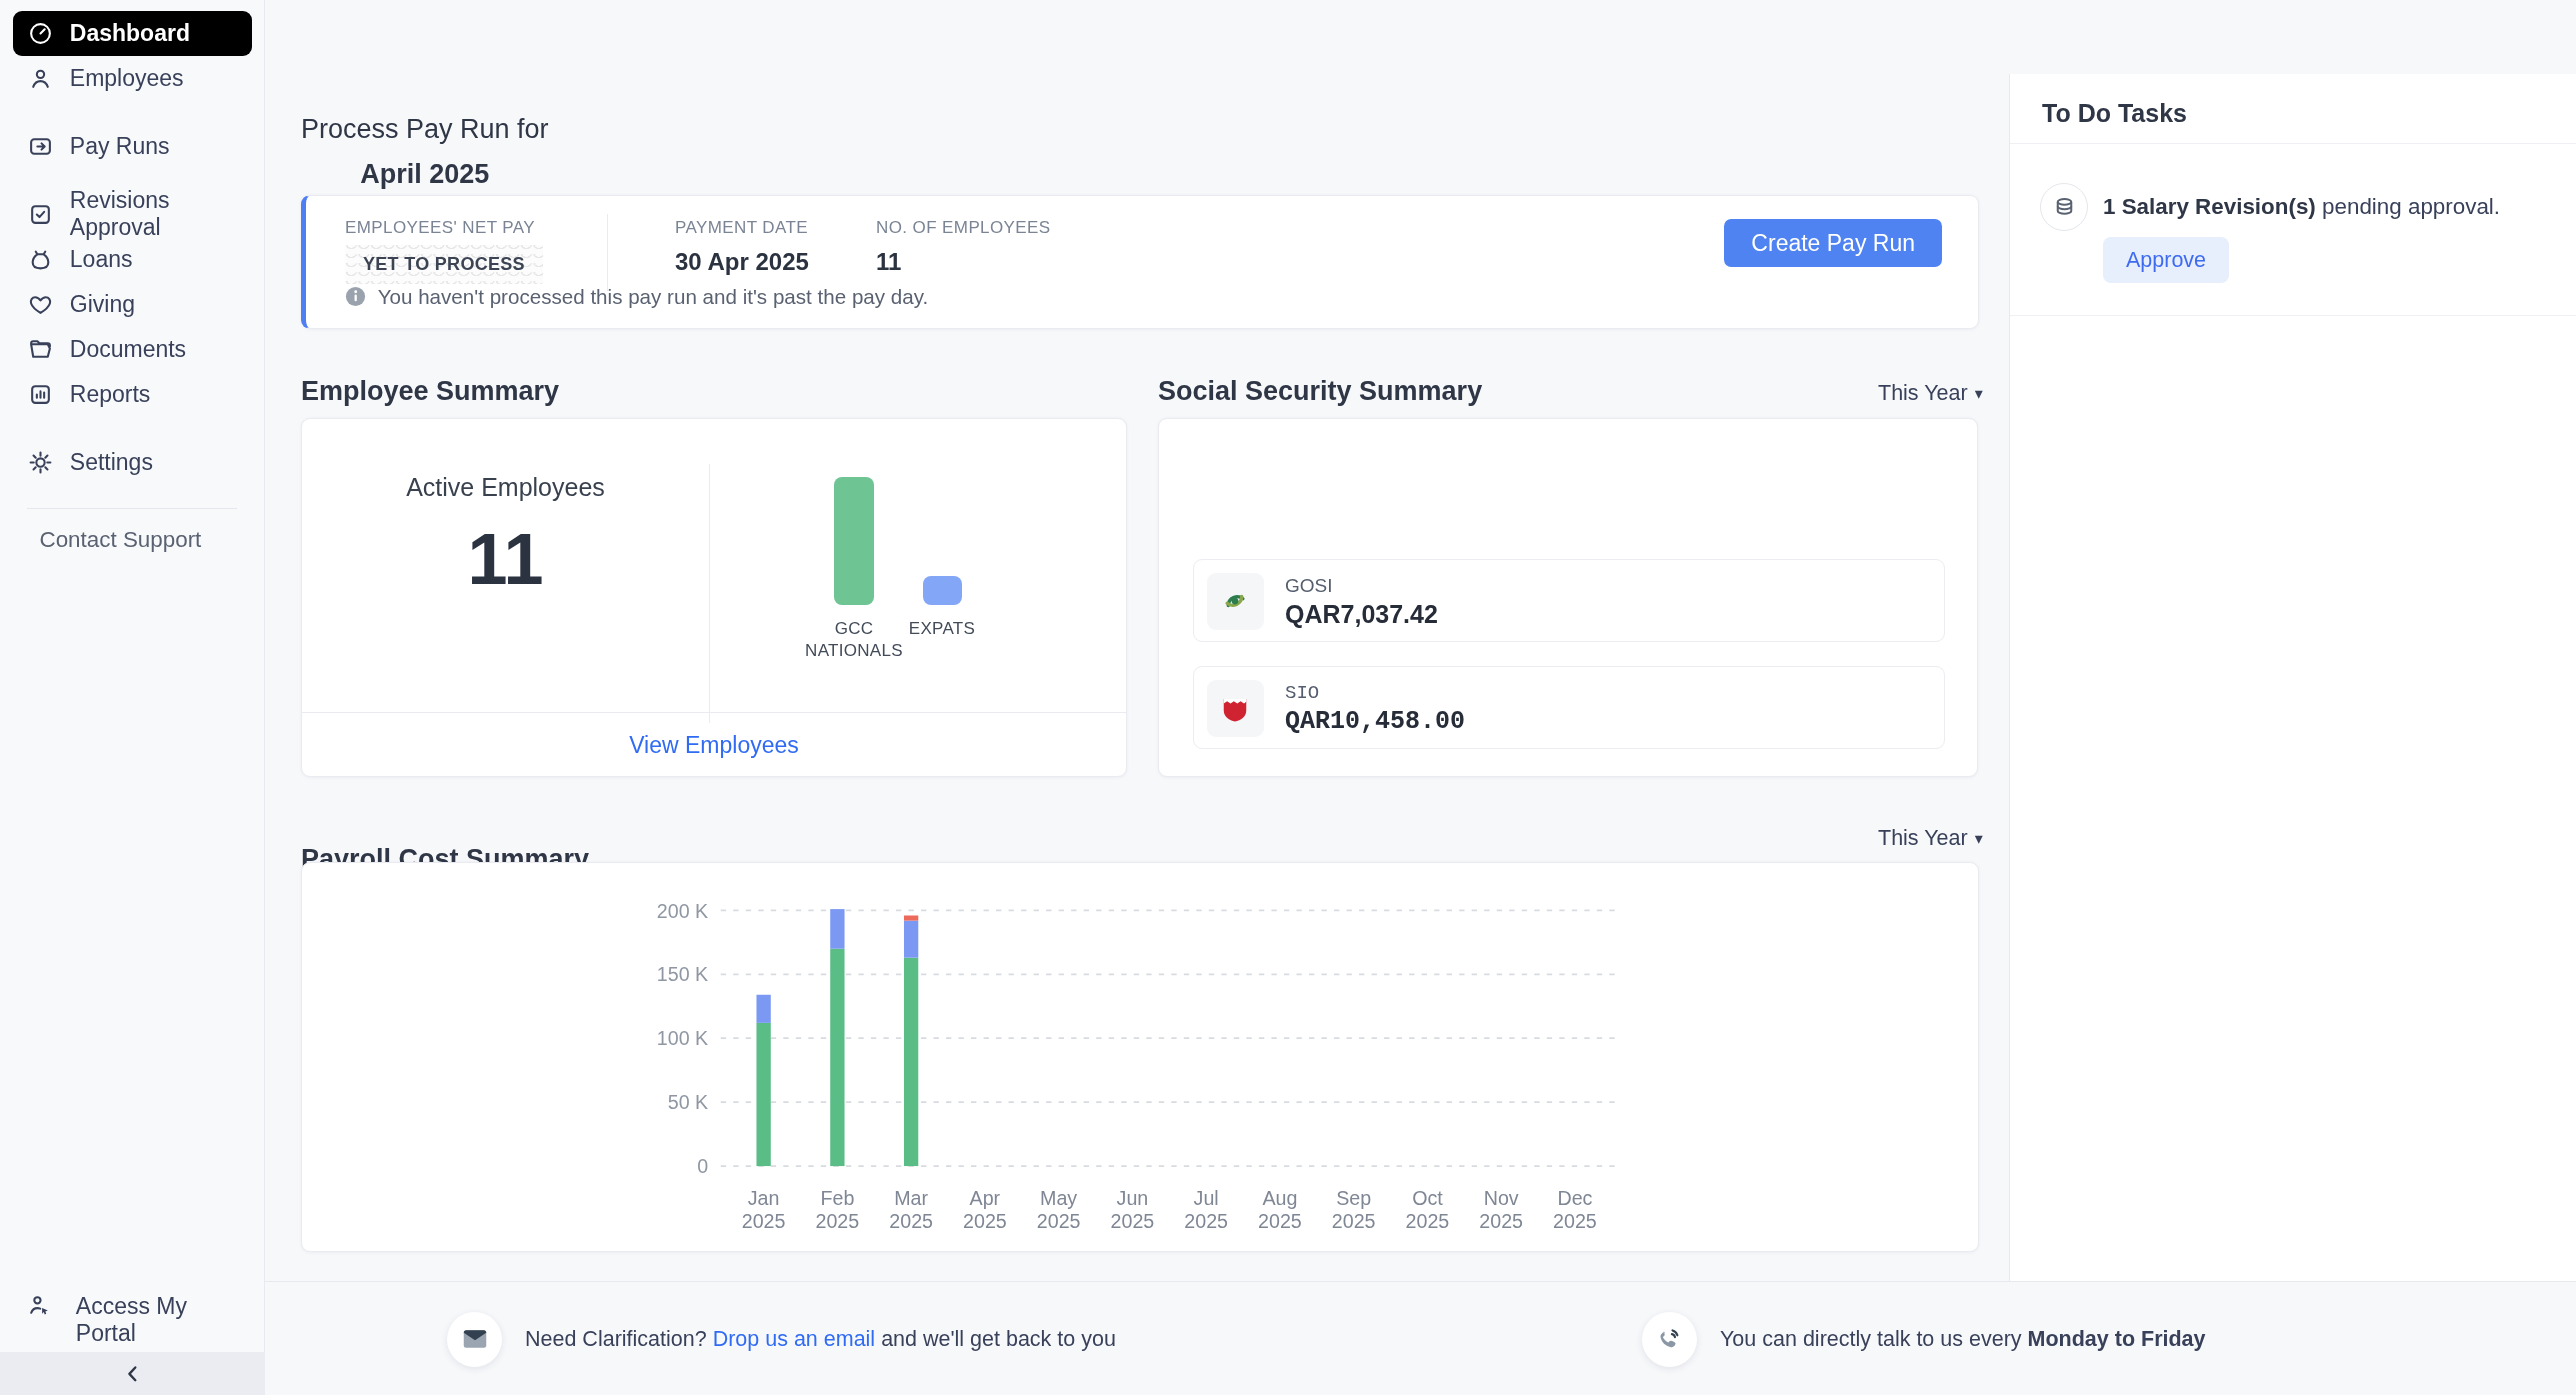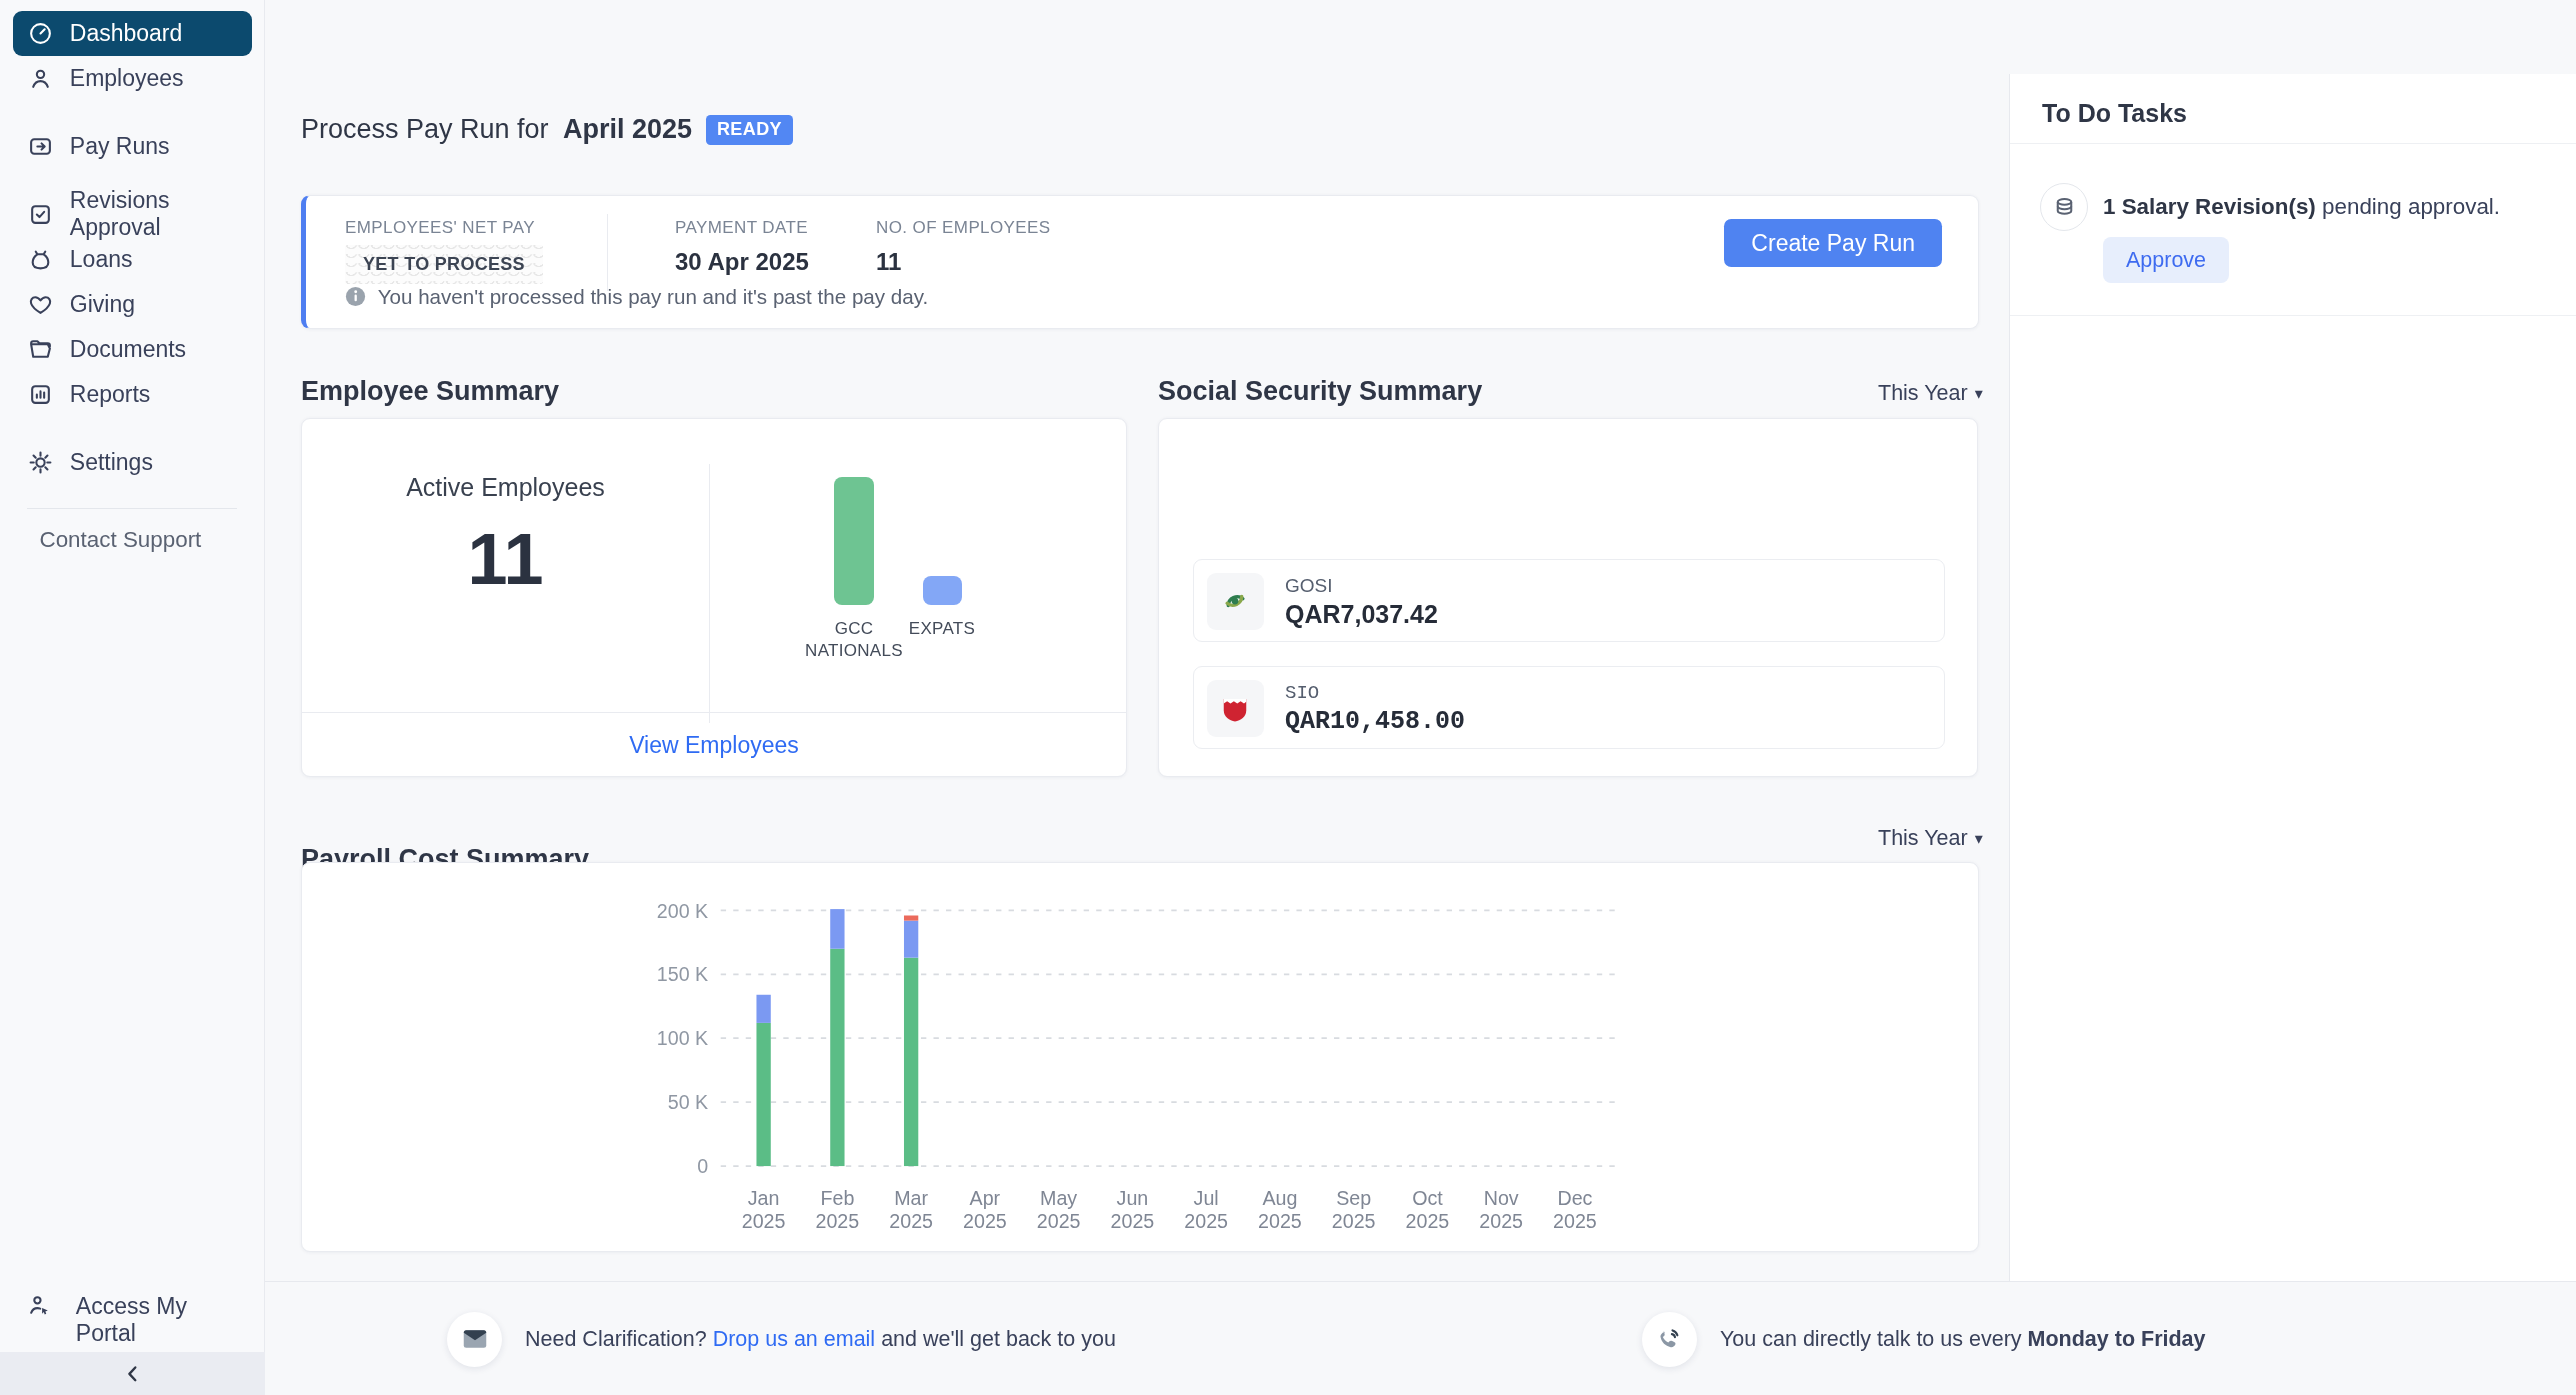--- a/index.html
+++ b/index.html
@@ -5,21 +5,21 @@
   * { margin:0; padding:0; box-sizing:border-box; }
   html,body { width:2576px; height:1395px; }
   body { font-family:"Liberation Sans", sans-serif; background:#f7f8fa; color:#2f3646; }
   #app { position:relative; width:2576px; height:1395px; overflow:hidden; }
 
   
   .sidebar { position:absolute; left:0; top:0; width:265px; height:1395px; background:#f8f9fb; border-right:0.9px solid #e8eaef; }
   .nav { padding:10.7px 12.5px 0 12.5px; }
   .nav-item { display:flex; align-items:center; gap:16px; height:45px; padding:0 14.3px; border-radius:9px; font-size:23px; color:#39415a; cursor:pointer; }
   .nav-item .nav-ic { width:27px; height:27px; display:flex; align-items:center; justify-content:center; color:#39415a; flex:0 0 27px; }
-  .nav-item.active { background:#0c4a6e; color:#ffffff; font-weight:400; }
+  .nav-item.active { background:#000000; color:#ffffff; font-weight:700; }
   .nav-item.active .nav-ic { color:#ffffff; }
   .nav-gap { height:23px; }
   .nav-divider { height:0.9px; background:#e4e7ec; margin:23px 14.3px 18px 14.3px; }
   .contact { padding:0 27px; font-size:22.4px; color:#5a6272; cursor:pointer; }
   .portal { position:absolute; left:12.5px; bottom:59px; display:flex; align-items:flex-start; gap:24px; padding:0 14.3px; height:43px; font-size:23px; color:#39415a; cursor:pointer; }
   .collapse-strip { position:absolute; left:0; bottom:0; width:265px; height:43px; background:#eaecf2; display:flex; align-items:center; justify-content:center; cursor:pointer; }
 
   
   .topbar { position:absolute; left:265px; top:0; width:2311px; height:74px; background:#ffffff; border-bottom:0.9px solid #eef0f3; }
   .welcome { position:absolute; left:36px; top:21.5px; font-size:30px; font-weight:700; color:#2f3646; }
@@ -28,21 +28,21 @@
 
   
   .sec-title { position:absolute; font-size:27px; font-weight:700; color:#2f3646; }
   .period-filter { position:absolute; font-size:21.5px; color:#39415a; cursor:pointer; display:flex; align-items:center; gap:7.2px; }
   .period-filter .caret { font-size:16px; color:#39415a; }
 
   
   .card { position:absolute; background:#ffffff; border:0.9px solid #e9ebf0; border-radius:9px; box-shadow:0 0.9px 3.6px rgba(25,39,80,0.05); }
 
   
-  .payrun-heading { position:absolute; left:301px; top:114px; font-size:27px; color:#2f3646; display:flex; align-items:center; gap:14.3px; }
+  .payrun-heading { position:absolute; left:301px; top:114px; font-size:27px; color:#2f3646; display:flex; align-items:center; gap:14.3px;flex-direction:column; }
   .payrun-heading .pfx { font-weight:400; }
   .payrun-heading .period { font-weight:700; }
   .badge-ready { background:#5287f3; color:#ffffff; font-size:18px; font-weight:700; letter-spacing:0.4px; padding:4.5px 10.7px; border-radius:4.5px; }
   .payrun-card { left:301px; top:195px; width:1678px; height:134px; border-left:5.4px solid #4e7ef1; }
   .pr-field { position:absolute; top:21.5px; }
   .pr-label { font-size:17px; letter-spacing:0.4px; color:#7a8494; }
   .pr-value { margin-top:10.7px; font-size:24px; font-weight:700; color:#2b3240; }
   .masked-chip { display:inline-block; margin-top:7.2px; padding:9px 18px; font-size:18px; font-weight:700; letter-spacing:0.3px; color:#3c4453; border-radius:2.7px; background-color:#fcfcfc;
      background-image:radial-gradient(circle at 6.3px -1.8px, rgba(0,0,0,0) 4.5px, #e7e7e7 4.5px, #e7e7e7 5.8px, rgba(0,0,0,0) 6.3px);
      background-size:12.5px 9px; }

